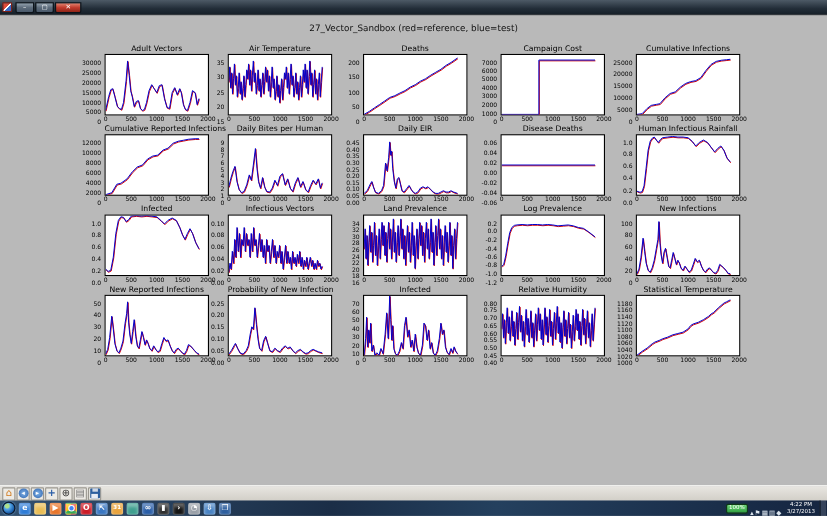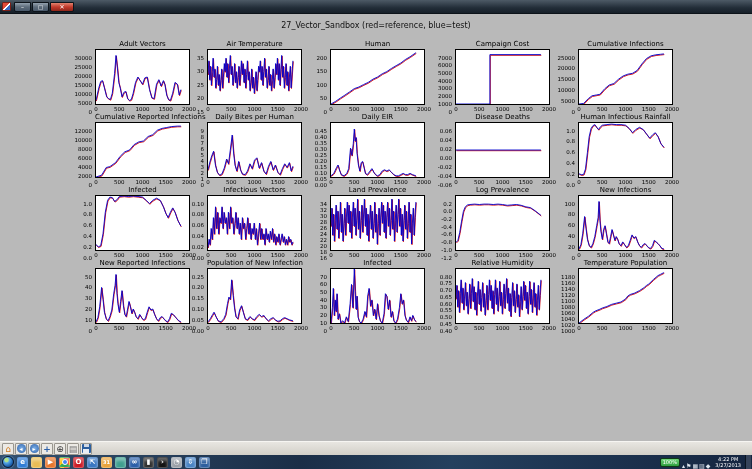--- a/index.html
+++ b/index.html
@@ -137,21 +137,21 @@
     </div>
     <div class="sp-xticks">
           <span class="xtick" style="left: 1px;">0</span>
           <span class="xtick" style="left: 24.25px;">500</span>
           <span class="xtick" style="left: 47.5px;">1000</span>
           <span class="xtick" style="left: 70.75px;">1500</span>
           <span class="xtick" style="left: 94px;">2000</span>
         </div>
   </div>
       <div class="subplot" style="left: 297px; top: 26px;">
-    <div class="sp-title">Human</div>
+    <div class="sp-title">Deaths</div>
     <div class="sp-yticks">
           <span class="ytick" style="top: 60.5px;">0</span>
           <span class="ytick" style="top: 47px;">50</span>
           <span class="ytick" style="top: 33.5px;">100</span>
           <span class="ytick" style="top: 20px;">150</span>
           <span class="ytick" style="top: 6.5px;">200</span>
         </div>
     <div class="sp-box">
       <svg viewBox="0 0 93 54" preserveAspectRatio="none">
         <polyline class="ref-line" points="0.0,54.0 4.7,51.3 9.3,48.1 13.9,45.1 18.6,41.9 23.3,38.6 27.9,37.0 32.5,34.6 37.2,32.4 41.9,29.2 46.5,27.0 51.2,23.8 55.8,21.6 60.5,18.4 65.1,15.7 69.8,13.0 74.4,9.5 79.0,6.8 84.9,2.7" transform="translate(0.4,0.7)"></polyline>
@@ -490,21 +490,21 @@
     </div>
     <div class="sp-xticks">
           <span class="xtick" style="left: 1px;">0</span>
           <span class="xtick" style="left: 24.25px;">500</span>
           <span class="xtick" style="left: 47.5px;">1000</span>
           <span class="xtick" style="left: 70.75px;">1500</span>
           <span class="xtick" style="left: 94px;">2000</span>
         </div>
   </div>
       <div class="subplot" style="left: 174px; top: 245px;">
-    <div class="sp-title">Population of New Infection</div>
+    <div class="sp-title">Probability of New Infection</div>
     <div class="sp-yticks">
           <span class="ytick" style="top: 60.5px;">0.00</span>
           <span class="ytick" style="top: 49.7px;">0.05</span>
           <span class="ytick" style="top: 38.9px;">0.10</span>
           <span class="ytick" style="top: 28.1px;">0.15</span>
           <span class="ytick" style="top: 17.3px;">0.20</span>
           <span class="ytick" style="top: 6.5px;">0.25</span>
         </div>
     <div class="sp-box">
       <svg viewBox="0 0 93 54" preserveAspectRatio="none">
@@ -567,21 +567,21 @@
     </div>
     <div class="sp-xticks">
           <span class="xtick" style="left: 1px;">0</span>
           <span class="xtick" style="left: 24.25px;">500</span>
           <span class="xtick" style="left: 47.5px;">1000</span>
           <span class="xtick" style="left: 70.75px;">1500</span>
           <span class="xtick" style="left: 94px;">2000</span>
         </div>
   </div>
       <div class="subplot" style="left: 545px; top: 245px;">
-    <div class="sp-title">Temperature Population</div>
+    <div class="sp-title">Statistical Temperature</div>
     <div class="sp-yticks">
           <span class="ytick" style="top: 60.5px;">1000</span>
           <span class="ytick" style="top: 54.5px;">1020</span>
           <span class="ytick" style="top: 48.5px;">1040</span>
           <span class="ytick" style="top: 42.5px;">1060</span>
           <span class="ytick" style="top: 36.5px;">1080</span>
           <span class="ytick" style="top: 30.5px;">1100</span>
           <span class="ytick" style="top: 24.5px;">1120</span>
           <span class="ytick" style="top: 18.5px;">1140</span>
           <span class="ytick" style="top: 12.5px;">1160</span>

